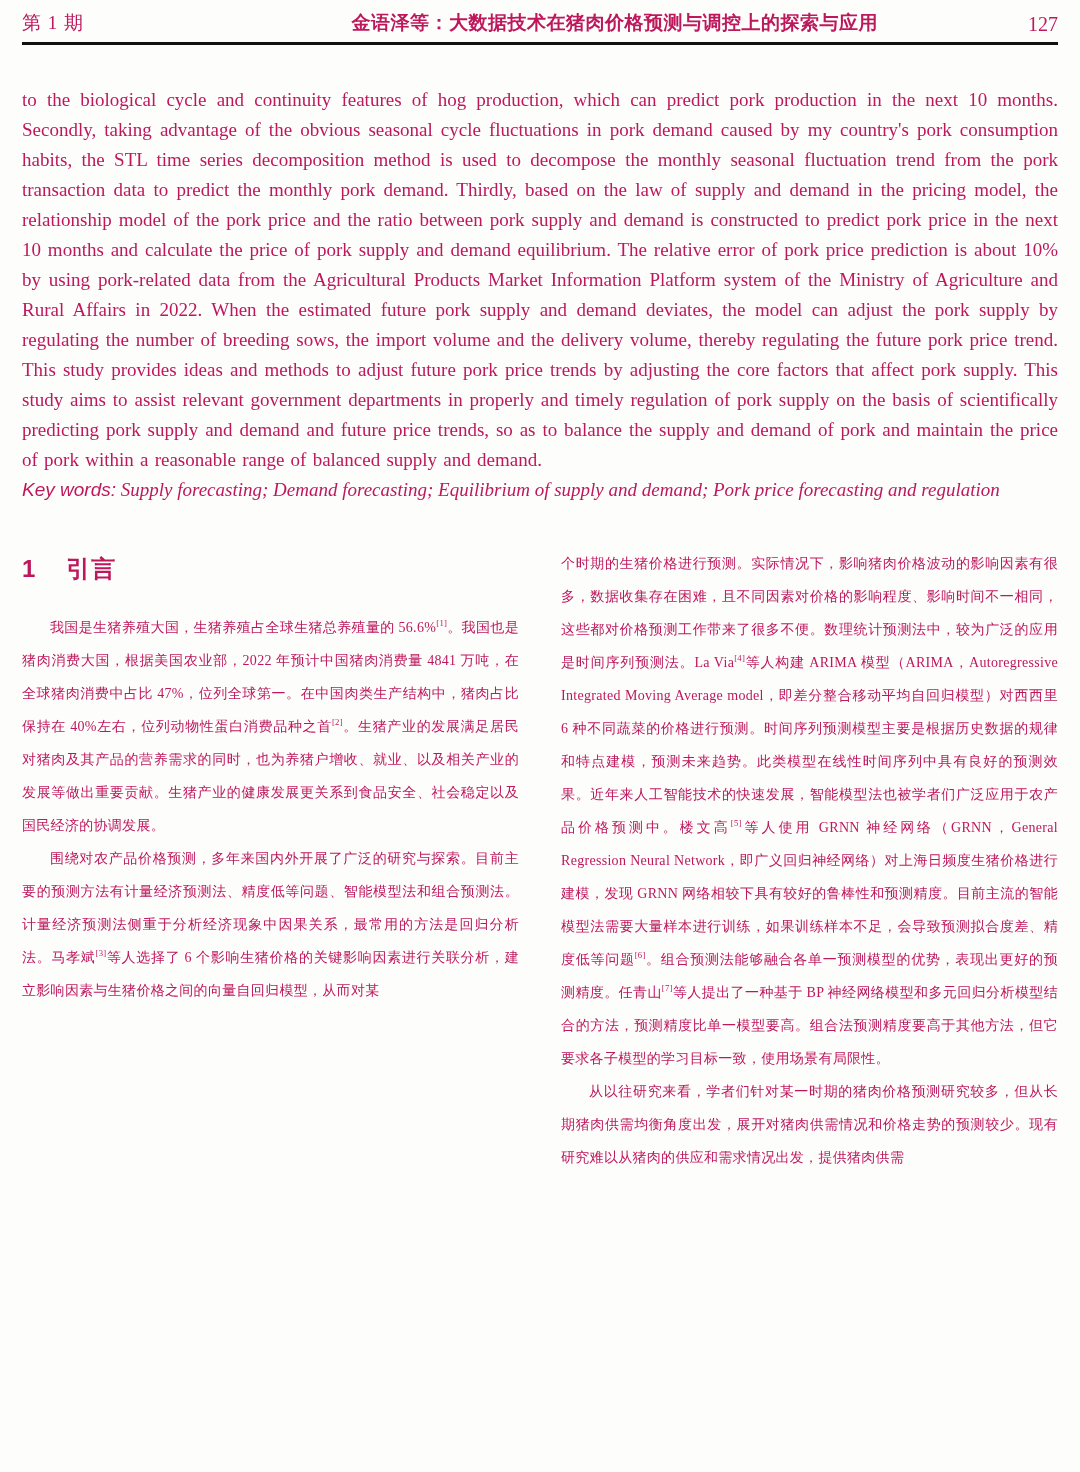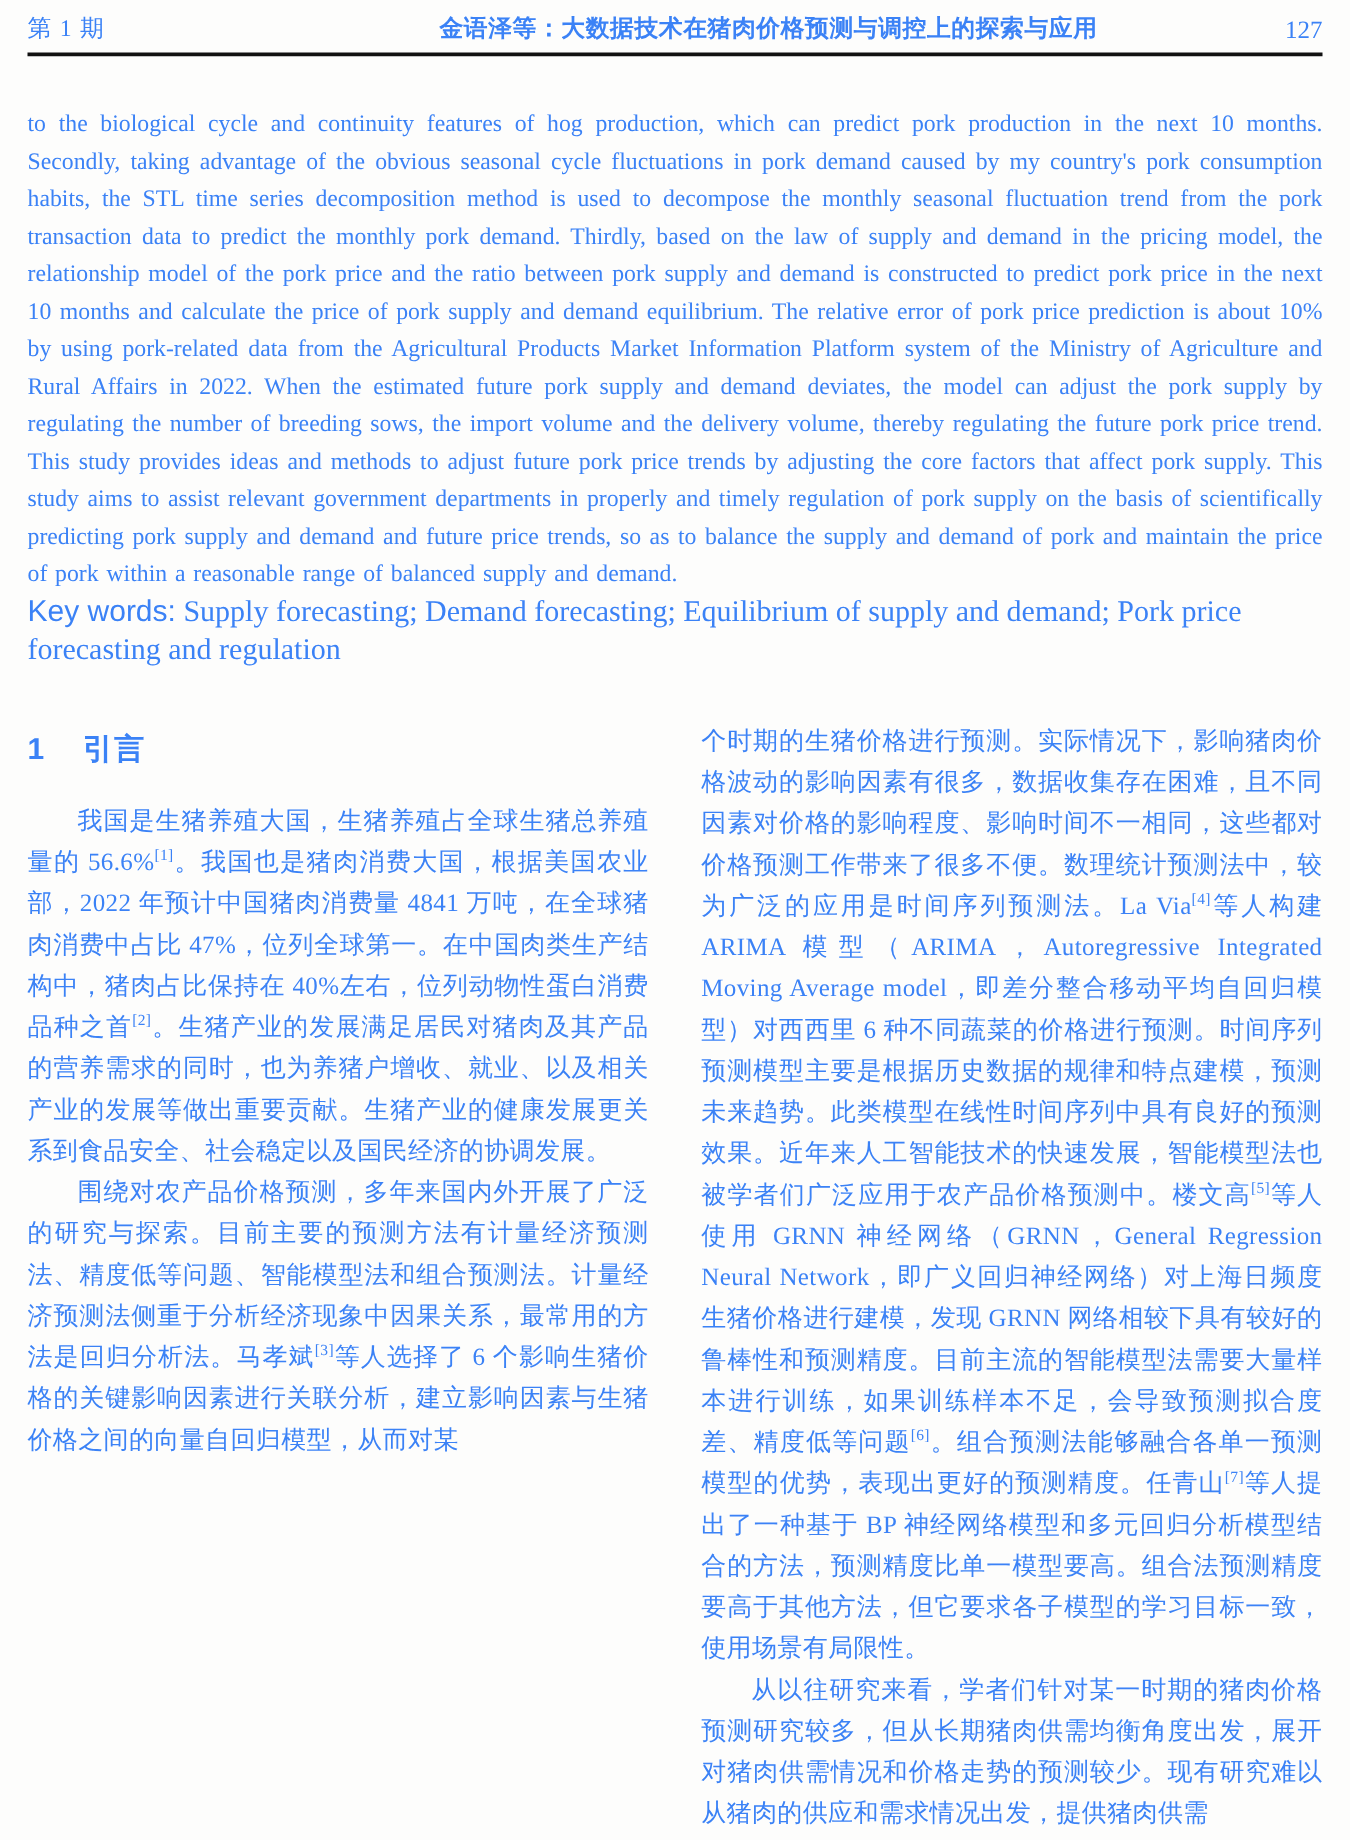--- a/index.html
+++ b/index.html
@@ -3,21 +3,21 @@
 <meta charset="utf-8">
 <style>
   * { margin: 0; padding: 0; box-sizing: border-box; }
   html, body { background: #e8e8e8; }
   .page {
     position: relative;
     width: 1080px;
     height: 1472px;
     margin: 0 auto;
     background: #fdfdfc;
-    color: #3b82f6;
+    color: #be185d;
     overflow: hidden;
     padding: 10px 22px 0 22px;
     font-family: "Liberation Serif", "DejaVu Serif", serif;
   }
   
   .header {
     display: flex;
     align-items: flex-end;
     justify-content: space-between;
     padding-bottom: 6px;
@@ -43,23 +43,24 @@
   }
   
   .abstract {
     margin-top: 40px;
     font-size: 19px;
     line-height: 30px;
     text-align: justify;
     word-spacing: 1.5px;
   }
   .keywords {
-    font-size: 24px;
+    font-size: 19px;
     line-height: 30px;
     text-align: left;
+    font-style: italic;
   }
   .keywords .kw-label {
     font-family: "Liberation Sans", "DejaVu Sans", sans-serif;
     font-weight: 400;
   }
   
   .columns {
     display: flex;
     gap: 42px;
     margin-top: 42px;
@@ -70,21 +71,21 @@
   }
   .section-heading {
     font-family: "Liberation Sans", "DejaVu Sans", sans-serif;
     font-weight: bold;
     font-size: 24px;
     margin: 6px 0 26px 0;
     letter-spacing: 1px;
   }
   .section-heading .sec-num { margin-right: 30px; }
   .body-par {
-    font-size: 20px;
+    font-size: 14px;
     line-height: 33px;
     text-align: justify;
     text-justify: inter-ideograph;
     letter-spacing: 0.3px;
   }
   .body-par.indent { text-indent: 2em; font-family: Liberation Serif, serif; }
   .body-par sup {
     font-size: 0.62em;
     line-height: 0;
     vertical-align: super;

